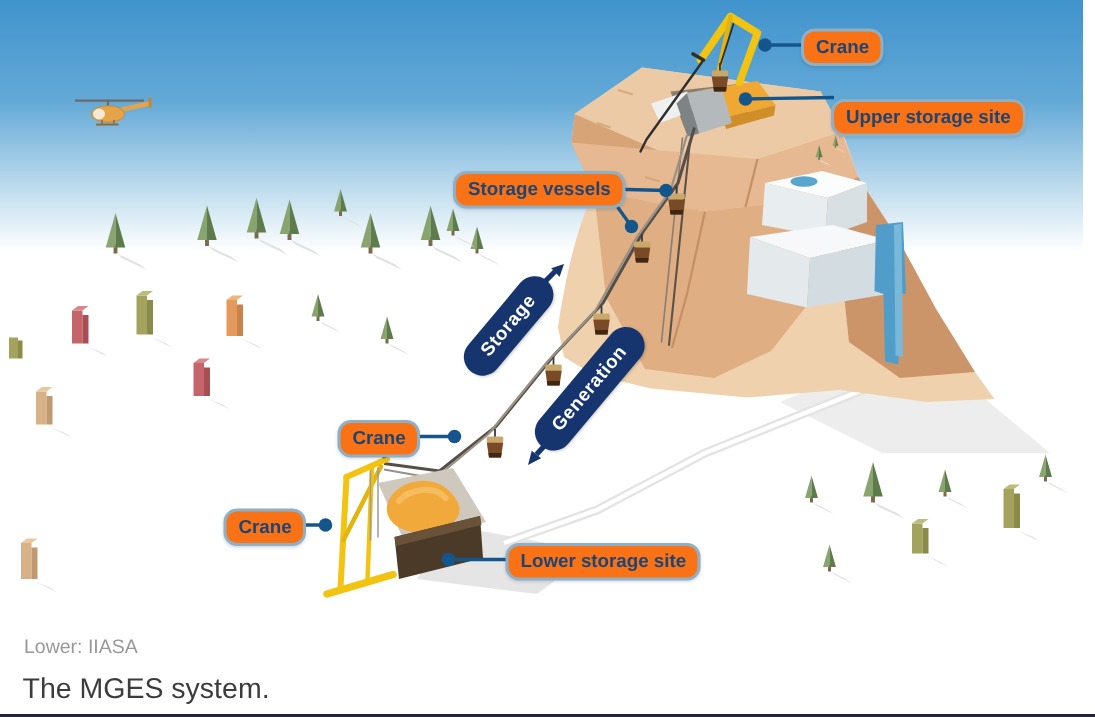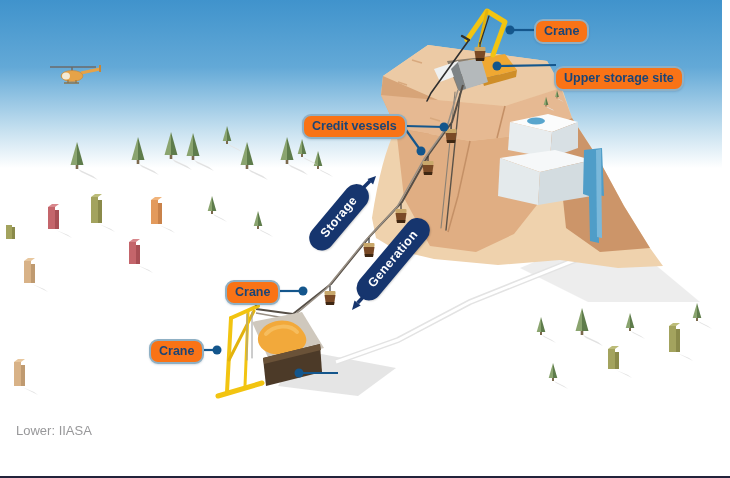--- a/index.html
+++ b/index.html
@@ -249,22 +249,24 @@
         <circle cx="303" cy="291" r="4.5" stroke="none"></circle>
       <line x1="201" y1="350" x2="217" y2="350"></line>
         <circle cx="217" cy="350" r="4.5" stroke="none"></circle>
       <line x1="299" y1="373" x2="338" y2="373"></line>
         <circle cx="299" cy="373" r="4.5" stroke="none"></circle>
     </g>
   </svg>
 
   <div class="callout" style="left:534px;top:19px">Crane</div>
   <div class="callout" style="left:554px;top:66px">Upper storage site</div>
-  <div class="callout" style="left:302px;top:114px">Credit vessels</div>
+  <div class="callout" style="left:302px;top:114px">Storage vessels</div>
   <div class="callout" style="left:225px;top:280px">Crane</div>
   <div class="callout" style="left:149px;top:339px">Crane</div>
+  <div class="callout" style="left:337px;top:362px">Lower storage site</div>
 
   <div class="pill" style="left:339px;top:217px">Storage</div>
   <div class="pill" style="left:393px;top:259px">Generation</div>
 
   <div class="credit">Lower: IIASA</div>
+  <div class="caption">The MGES system.</div>
   <div class="bottom-rule"></div>
 </div>
 
 </body></html>

